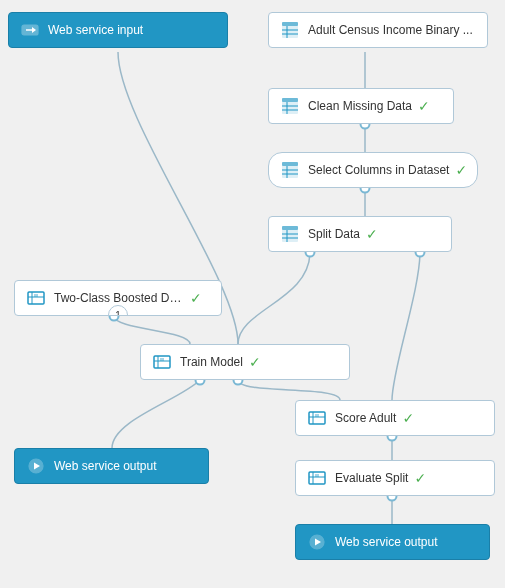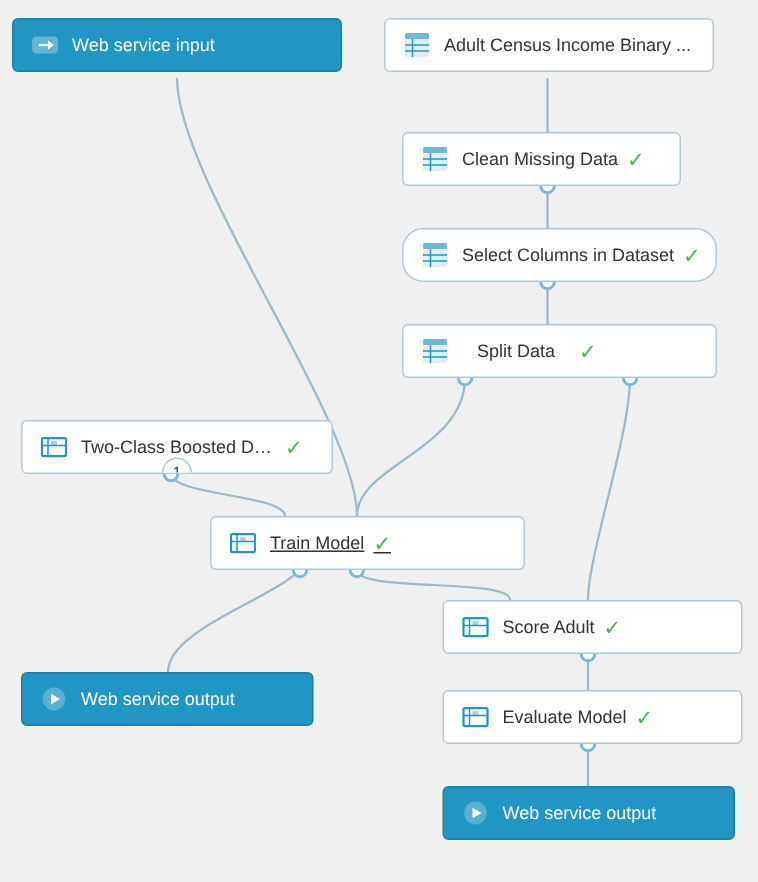--- a/index.html
+++ b/index.html
@@ -134,21 +134,21 @@
     <div class="node-icon">
       <svg width="18" height="18" viewBox="0 0 18 18" fill="none">
         <rect x="1" y="4" width="16" height="10" rx="2" fill="white" opacity="0.3" stroke="white" stroke-width="1.2"></rect>
         <line x1="5" y1="9" x2="13" y2="9" stroke="white" stroke-width="1.5"></line>
         <polygon points="11,6 15,9 11,12" fill="white"></polygon>
       </svg>
     </div>
     <span>Web service input</span>
   </div>
 
-  <div class="node white" style="left:256px;top:12px;width:220px;">
+  <div class="node white" style="left:268px;top:12px;width:220px;">
     <div class="node-icon">
       <svg width="18" height="18" viewBox="0 0 18 18">
         <rect x="1" y="1" width="16" height="16" rx="1" fill="#2196c4" opacity="0.15"></rect>
         <rect x="1" y="1" width="16" height="4" rx="1" fill="#2196c4" opacity="0.6"></rect>
         <line x1="1" y1="9" x2="17" y2="9" stroke="#2196c4" stroke-width="1"></line>
         <line x1="1" y1="13" x2="17" y2="13" stroke="#2196c4" stroke-width="1"></line>
         <line x1="6" y1="5" x2="6" y2="17" stroke="#2196c4" stroke-width="1"></line>
       </svg>
     </div>
     <span style="overflow:hidden;text-overflow:ellipsis;white-space:nowrap;">Adult Census Income Binary ...</span>
@@ -175,21 +175,21 @@
         <rect x="1" y="1" width="16" height="4" rx="1" fill="#2196c4" opacity="0.6"></rect>
         <line x1="1" y1="9" x2="17" y2="9" stroke="#2196c4" stroke-width="1"></line>
         <line x1="1" y1="13" x2="17" y2="13" stroke="#2196c4" stroke-width="1"></line>
         <line x1="6" y1="5" x2="6" y2="17" stroke="#2196c4" stroke-width="1"></line>
       </svg>
     </div>
     <span>Select Columns in Dataset</span>
     <span class="check">✓</span>
   </div>
 
-  <div class="node white" style="left:268px;top:216px;width:210px;gap:10px;">
+  <div class="node white" style="left:268px;top:216px;width:184px;">
     <div class="node-icon">
       <svg width="18" height="18" viewBox="0 0 18 18">
         <rect x="1" y="1" width="16" height="16" rx="1" fill="#2196c4" opacity="0.15"></rect>
         <rect x="1" y="1" width="16" height="4" rx="1" fill="#2196c4" opacity="0.6"></rect>
         <line x1="1" y1="9" x2="17" y2="9" stroke="#2196c4" stroke-width="1"></line>
         <line x1="1" y1="13" x2="17" y2="13" stroke="#2196c4" stroke-width="1"></line>
         <line x1="6" y1="5" x2="6" y2="17" stroke="#2196c4" stroke-width="1"></line>
       </svg>
     </div>
     <span>Split Data</span>
@@ -203,21 +203,21 @@
         <line x1="5" y1="3" x2="5" y2="15" stroke="#2196c4" stroke-width="1"></line>
         <line x1="1" y1="8" x2="17" y2="8" stroke="#2196c4" stroke-width="1"></line>
         <rect x="7" y="5" width="4" height="3" fill="#2196c4" opacity="0.4"></rect>
       </svg>
     </div>
     <span style="overflow:hidden;text-overflow:ellipsis;white-space:nowrap;max-width:130px;">Two-Class Boosted Decision ...</span>
     <span class="check">✓</span>
     <div class="badge">1</div>
   </div>
 
-  <div class="node white" style="left:140px;top:344px;width:210px;text-decoration:underline;">
+  <div class="node white" style="left:140px;top:344px;width:210px;">
     <div class="node-icon">
       <svg width="18" height="18" viewBox="0 0 18 18">
         <rect x="1" y="3" width="16" height="12" rx="1" fill="none" stroke="#2196c4" stroke-width="1.5"></rect>
         <line x1="5" y1="3" x2="5" y2="15" stroke="#2196c4" stroke-width="1"></line>
         <line x1="1" y1="8" x2="17" y2="8" stroke="#2196c4" stroke-width="1"></line>
         <rect x="7" y="5" width="4" height="3" fill="#2196c4" opacity="0.4"></rect>
       </svg>
     </div>
     <span>Train Model</span>
     <span class="check">✓</span>
@@ -238,21 +238,21 @@
 
   <div class="node white" style="left:295px;top:460px;width:200px;">
     <div class="node-icon">
       <svg width="18" height="18" viewBox="0 0 18 18">
         <rect x="1" y="3" width="16" height="12" rx="1" fill="none" stroke="#2196c4" stroke-width="1.5"></rect>
         <line x1="5" y1="3" x2="5" y2="15" stroke="#2196c4" stroke-width="1"></line>
         <line x1="1" y1="8" x2="17" y2="8" stroke="#2196c4" stroke-width="1"></line>
         <rect x="7" y="5" width="4" height="3" fill="#2196c4" opacity="0.4"></rect>
       </svg>
     </div>
-    <span>Evaluate Model</span>
+    <span>Evaluate Split</span>
     <span class="check">✓</span>
   </div>
 
   <div class="node blue" style="left:14px;top:448px;width:195px;">
     <div class="node-icon">
       <svg width="18" height="18" viewBox="0 0 18 18" fill="none">
         <circle cx="9" cy="9" r="7" fill="white" opacity="0.25" stroke="white" stroke-width="1.2"></circle>
         <polygon points="7,5.5 13,9 7,12.5" fill="white"></polygon>
       </svg>
     </div>

